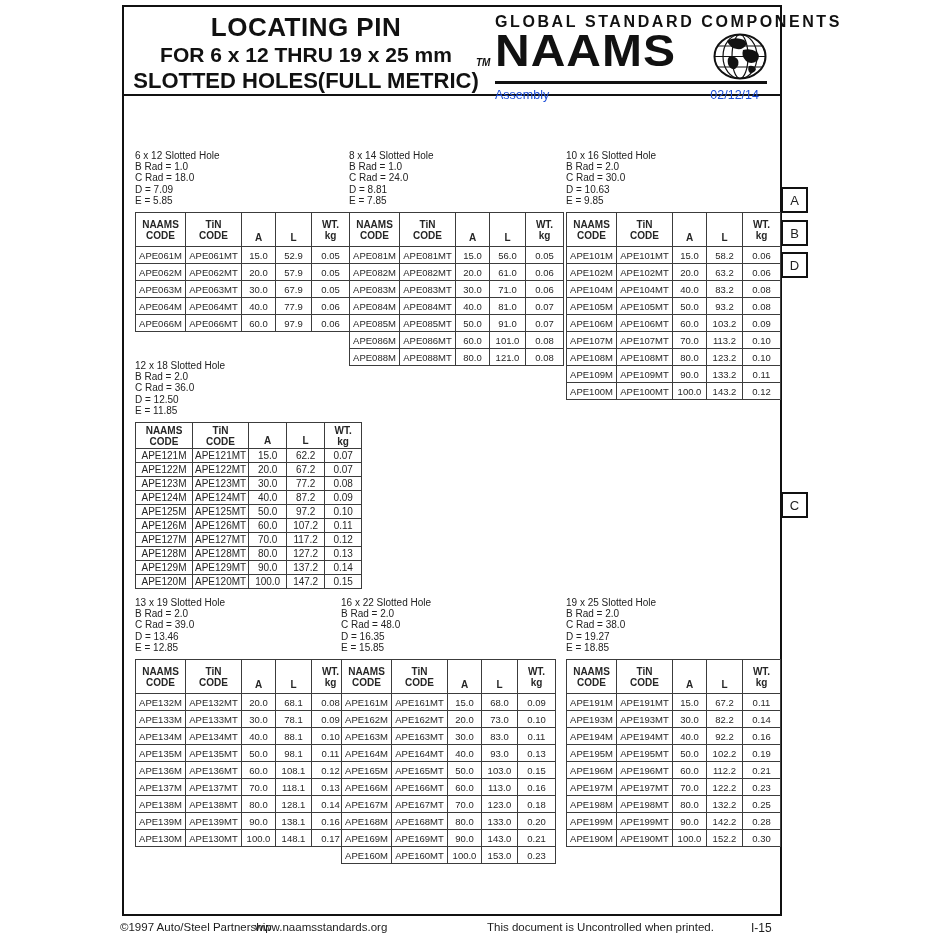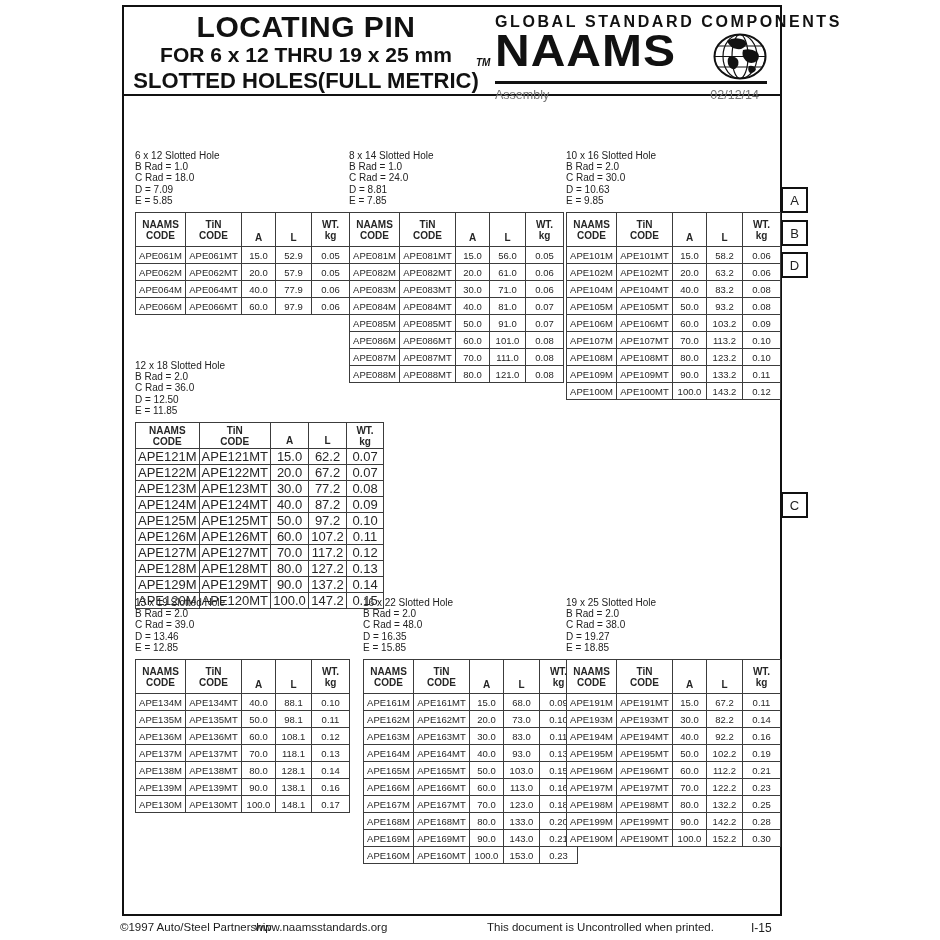--- a/index.html
+++ b/index.html
@@ -13,68 +13,68 @@
     border:2px solid #111;background:#fff;
   }
   .header-band{
     position:absolute;left:0;top:0;width:100%;height:87px;
     border-bottom:2px solid #111;
   }
   .title-block{
     position:absolute;left:6px;top:5px;width:352px;text-align:center;
     font-weight:bold;color:#111;
   }
-  .title-l1{font-size:30px;line-height:30px;letter-spacing:.5px;}
+  .title-l1{font-size:26px;line-height:30px;letter-spacing:.5px;}
   .title-l2{font-size:21px;line-height:26px;}
   .title-l3{font-size:22px;line-height:26px;white-space:nowrap;}
   .tm-mark{position:absolute;left:352px;top:50px;font-size:10px;font-weight:bold;color:#111;font-style:italic;}
   .brand-block{position:absolute;left:371px;top:6px;width:272px;}
   .brand-tagline{
     font-size:16px;font-weight:bold;letter-spacing:2.6px;white-space:nowrap;color:#111;
   }
   .brand-row{display:flex;align-items:flex-start;justify-content:space-between;margin-top:1px;}
   .brand-name{
     font-size:48px;font-weight:bold;line-height:42px;letter-spacing:1px;color:#111;
     transform:scaleY(0.92);transform-origin:top left;
   }
   .globe{margin-top:1px;}
   .brand-underline{height:3px;background:#111;margin-top:1px;}
-  .brand-sub{display:flex;justify-content:space-between;margin-top:4px;font-size:12.5px;color:#737373;padding-right:8px;}
+  .brand-sub{display:flex;justify-content:space-between;margin-top:4px;font-size:12.5px;color:#1d4ed8;padding-right:8px;}
   .ref-box{
     position:absolute;width:23px;height:22px;border:2px solid #111;background:#fff;
     display:flex;align-items:center;justify-content:center;font-size:13px;color:#222;
   }
   .ref-a{left:781px;top:187px;}
   .ref-b{left:781px;top:220px;}
   .ref-d{left:781px;top:252px;}
   .ref-c{left:781px;top:492px;}
   .group{position:absolute;}
   .g0{left:135px;top:150px;}
   .g1{left:349px;top:150px;}
   .g2{left:566px;top:150px;}
   .g3{left:135px;top:360px;}
   .g4{left:135px;top:597px;}
-  .g5{left:363px;top:597px;}
+  .g5{left:341px;top:597px;}
   .g6{left:566px;top:597px;}
   .spec-title,.spec-line{font-size:10px;line-height:11.2px;color:#222;}
   .data-table{border-collapse:collapse;margin-top:6px;background:#fff;}
   .data-table th,.data-table td{
     border:1px solid #3c3c3c;text-align:center;padding:0 2px;color:#262626;
   }
   .data-table th{font-size:10px;line-height:11px;font-weight:bold;height:30px;vertical-align:middle;}
   .data-table th.low{vertical-align:bottom;padding-bottom:3px;}
   .data-table td{font-size:9.5px;height:16px;}
   .data-table col.c0{width:50px;}
   .data-table col.c1{width:56px;}
   .data-table col.c2{width:34px;}
   .data-table col.c3{width:36px;}
   .data-table col.c4{width:38px;}
   .compact th{height:23px;}
   .compact th.low{padding-bottom:2px;}
-  .compact td{height:13px;font-size:13px;margin-left:32px;}
+  .compact td{height:13px;font-size:10px;margin-left:32px;}
   .compact col.c0{width:57px;}
   .compact col.c1{width:52px;}
   .compact col.c2{width:38px;}
   .compact col.c3{width:38px;}
   .compact col.c4{width:37px;}
   .footer{position:absolute;left:0;top:921px;width:100%;font-size:11.5px;color:#1c1c1c;}
   .footer span{position:absolute;white-space:nowrap;}
   .f-copy{left:120px;}
   .f-web{left:226px;margin-left:29px;}
   .f-notice{left:487px;}
@@ -163,20 +163,27 @@
             <td>0.05</td>
           </tr>
           <tr>
             <td>APE062M</td>
             <td>APE062MT</td>
             <td>20.0</td>
             <td>57.9</td>
             <td>0.05</td>
           </tr>
           <tr>
+            <td>APE063M</td>
+            <td>APE063MT</td>
+            <td>30.0</td>
+            <td>67.9</td>
+            <td>0.05</td>
+          </tr>
+          <tr>
             <td>APE064M</td>
             <td>APE064MT</td>
             <td>40.0</td>
             <td>77.9</td>
             <td>0.06</td>
           </tr>
           <tr>
             <td>APE066M</td>
             <td>APE066MT</td>
             <td>60.0</td>
@@ -246,27 +253,20 @@
             <td>0.07</td>
           </tr>
           <tr>
             <td>APE086M</td>
             <td>APE086MT</td>
             <td>60.0</td>
             <td>101.0</td>
             <td>0.08</td>
           </tr>
           <tr>
-            <td>APE087M</td>
-            <td>APE087MT</td>
-            <td>70.0</td>
-            <td>111.0</td>
-            <td>0.08</td>
-          </tr>
-          <tr>
             <td>APE088M</td>
             <td>APE088MT</td>
             <td>80.0</td>
             <td>121.0</td>
             <td>0.08</td>
           </tr>
         </tbody>
       </table>
     </div>
     <div class="group g2">
@@ -474,20 +474,34 @@
           <tr>
             <th>NAAMS<br>CODE</th>
             <th>TiN<br>CODE</th>
             <th class="low">A</th>
             <th class="low">L</th>
             <th>WT.<br>kg</th>
           </tr>
         </thead>
         <tbody>
           <tr>
+            <td>APE132M</td>
+            <td>APE132MT</td>
+            <td>20.0</td>
+            <td>68.1</td>
+            <td>0.08</td>
+          </tr>
+          <tr>
+            <td>APE133M</td>
+            <td>APE133MT</td>
+            <td>30.0</td>
+            <td>78.1</td>
+            <td>0.09</td>
+          </tr>
+          <tr>
             <td>APE134M</td>
             <td>APE134MT</td>
             <td>40.0</td>
             <td>88.1</td>
             <td>0.10</td>
           </tr>
           <tr>
             <td>APE135M</td>
             <td>APE135MT</td>
             <td>50.0</td>

